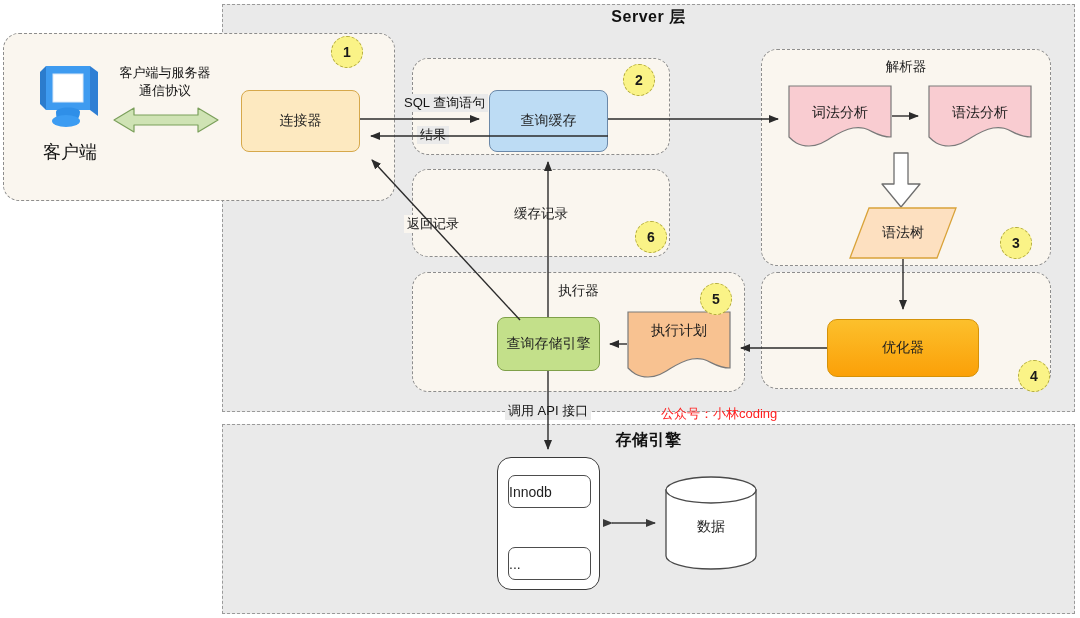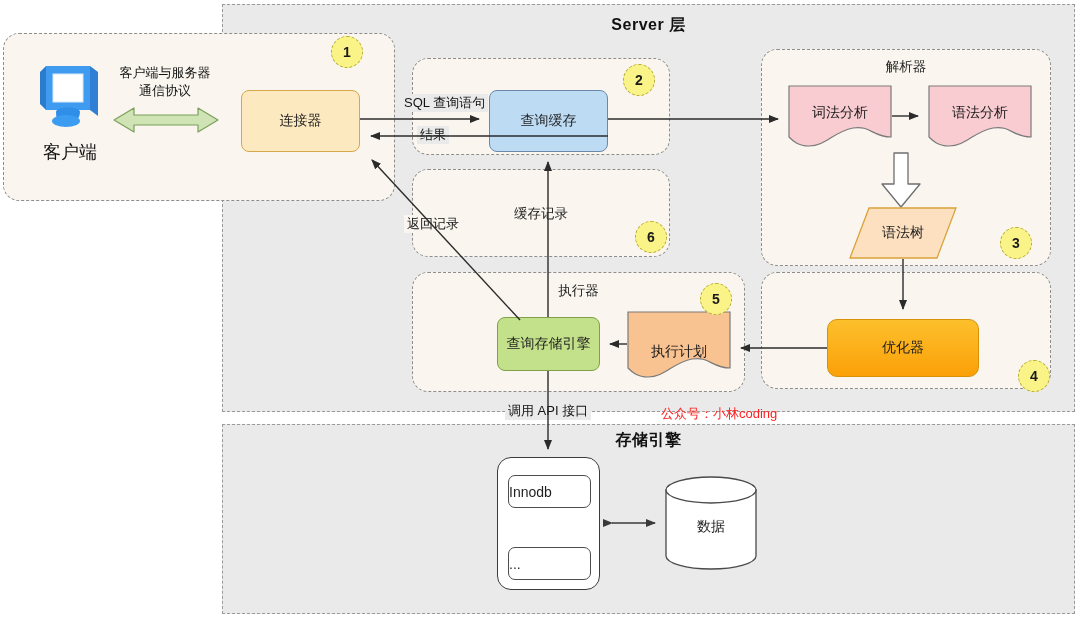--- a/index.html
+++ b/index.html
@@ -121,21 +121,21 @@
     display:flex;align-items:center;justify-content:flex-start;
   }
   svg.overlay{position:absolute;left:0;top:0;pointer-events:none;}
 </style>
 </head>
 <body>
 
 <div class="canvas">
 
   <div class="abs layer" style="left:222px;top:4px;width:853px;height:408px;"></div>
-  <div class="layer-title" style="left:222px;top:7px;width:853px;margin-top:8px;">Server 层</div>
+  <div class="layer-title" style="left:222px;top:7px;width:853px;">Server 层</div>
 
   <div class="abs layer" style="left:222px;top:424px;width:853px;height:190px;"></div>
   <div class="layer-title" style="left:222px;top:430px;width:853px;">存储引擎</div>
 
   <div class="abs group" style="left:3px;top:33px;width:392px;height:168px;"></div>
 
   <div class="abs" style="left:38px;top:62px;width:64px;height:70px;">
     <svg width="64" height="70" viewBox="0 0 64 70">
       <path d="M52 4 L60 10 L60 54 L52 48 Z" fill="#2f7fd4"></path>
       <path d="M8 4 L52 4 L52 48 L8 48 Z" fill="#3e9bf0"></path>
@@ -217,21 +217,21 @@
   <div class="group-title" style="left:412px;top:282px;width:333px;">执行器</div>
 
   <div class="abs node node-engine" style="left:497px;top:317px;width:103px;height:54px;">
     <span>查询存储引擎</span>
   </div>
 
   <div class="doc" style="left:627px;top:311px;width:104px;height:68px;">
     <svg width="104" height="68" viewBox="0 0 104 68">
       <path d="M1 1 L103 1 L103 57 C85 57 82 45 65 48 C45 52 38 66 21 66 C10 66 5 61 1 57 Z" fill="#f8c291" stroke="#7a7a7a" stroke-width="1.2"></path>
     </svg>
-    <div class="doc-label" style="top:32px;font-family:Liberation Mono, monospace;">执行计划</div>
+    <div class="doc-label" style="top:11px;font-family:Liberation Mono, monospace;">执行计划</div>
   </div>
   <div class="badge" style="left:700px;top:283px;">5</div>
 
   <div class="elabel on-gray" style="left:505px;top:402px;">调用 API 接口</div>
 
   <div class="watermark" style="left:661px;top:405px;">公众号：小林coding</div>
 
   <div class="abs" style="left:497px;top:457px;width:103px;height:133px;background:#ffffff;border:1.4px solid #3b3b3b;border-radius:14px;"></div>
   <div class="stack-item node-plain" style="left:508px;top:475px;width:81px;height:31px;">
     <span>Innodb</span>

